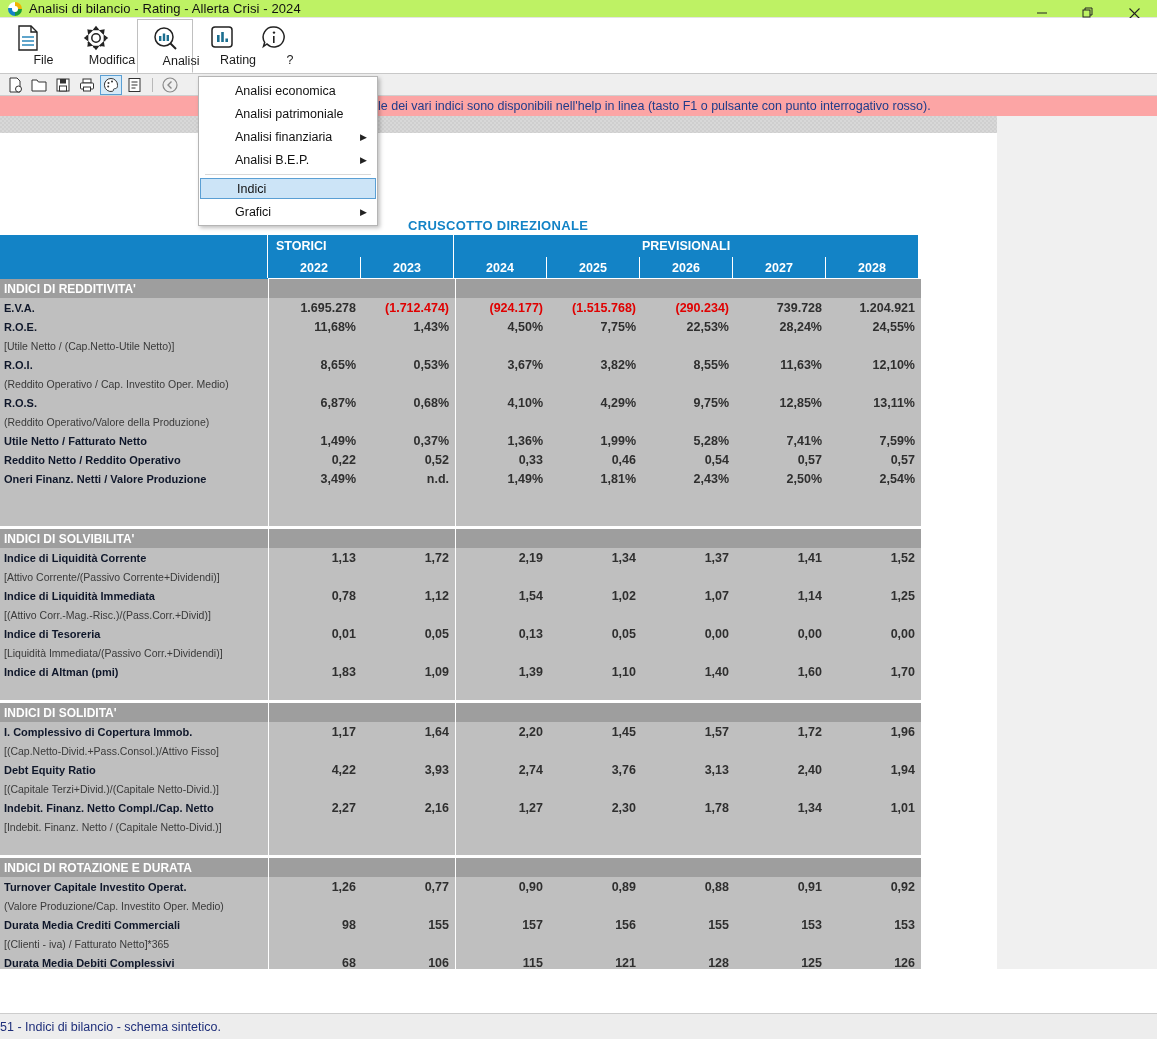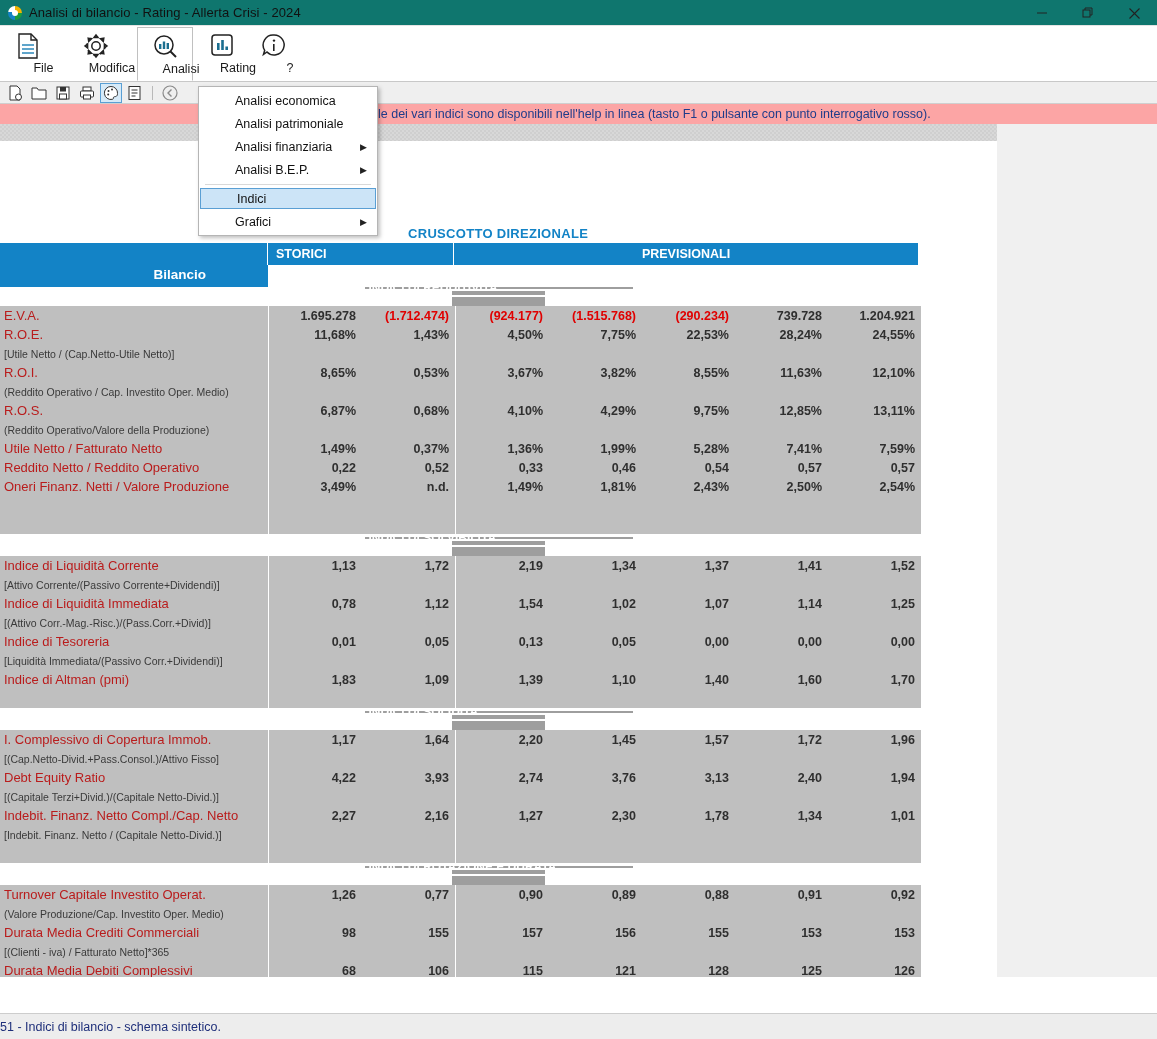--- a/index.html
+++ b/index.html
@@ -7,21 +7,21 @@
   body {
     width:1157px; height:1039px;
     font-family:"Liberation Sans", sans-serif;
     background:#ffffff;
     overflow:hidden;
     position:relative;
   }
 
   
   .titlebar{
-    height:26px; background:#0f766e; display:flex; align-items:center;
+    height:18px; background:#bef264; display:flex; align-items:center;
     border-bottom:1px solid #e4e4e4; position:relative;
   }
   .app-logo{ width:14px;height:14px;margin:0 7px 0 8px;border-radius:50%;
     background:conic-gradient(#f0b400 0 25%, #1a9c3c 25% 50%, #1383c6 50% 78%, #ffffff 78% 100%);
     position:relative;}
   .app-logo::after{content:"";position:absolute;left:4px;top:4px;width:6px;height:6px;border-radius:50%;background:#fff;}
   .title-text{font-size:13px;color:#111;letter-spacing:.1px;}
   .wincontrols{position:absolute;right:0;top:0;height:26px;display:flex;}
   .wc{width:46px;height:26px;display:flex;align-items:center;justify-content:center;font-size:13px;color:#222;}
 
@@ -66,45 +66,45 @@
   .grp-storici{width:186px;min-width:186px;padding-left:8px;}
   .grp-prev{width:465px;min-width:465px;justify-content:center;}
 
   .leftheader{position:absolute;left:0;top:119px;width:268px;height:44px;background:#1383c6;
     color:#fff;font-size:13.5px;font-weight:bold;display:flex;flex-direction:column;
     align-items:flex-end;justify-content:center;padding-right:62px;line-height:20px;}
 
   .tbody{position:absolute;left:0;top:163px;width:997px;}
   .row{display:flex;height:19px;align-items:center;}
   .r-label{width:268px;min-width:268px;padding-left:4px;background:#bfbfbf;
-    color:#b91c1c;font-weight:normal;font-size:13px;white-space:nowrap;overflow:hidden;
+    color:#0f172a;font-weight:bold;font-size:11px;white-space:nowrap;overflow:hidden;
     height:19px;display:flex;align-items:center;}
   .r-label.sub{color:#3a3a3a;font-weight:normal;font-size:10.5px;}
   .r-val{width:93px;min-width:93px;text-align:right;padding-right:6px;background:#bfbfbf;
     font-size:12.5px;font-weight:bold;color:#2f2f2f;height:19px;
     display:flex;align-items:center;justify-content:flex-end;}
   .r-val.neg{color:#e00000;}
   .sep-v{width:1px;min-width:1px;background:#ffffff;height:19px;}
-  .section-row{display:flex;height:19px;flex-direction:column;}
+  .section-row{display:flex;height:19px;}
   .section-row .r-label{background:#9e9e9e;color:#ffffff;font-size:12px;font-weight:bold;}
   .section-row .r-val{background:#9e9e9e;}
   .section-row .sep-v{background:#ffffff;}
   .spacer-row .r-label,.spacer-row .r-val{background:#bfbfbf;}
   .gapline{height:3px;background:#ffffff;width:997px;}
 
   .sheet-right{position:absolute;left:997px;top:0;right:0;bottom:0;background:#f0f0f0;}
   .grid-bottomfill{position:absolute;left:0;top:0;width:997px;height:100%;background:#bfbfbf;z-index:-1;}
 
   
   .statusbar{position:absolute;left:0;bottom:0;width:1157px;height:26px;background:#ededed;
     border-top:1px solid #cdcdcd;display:flex;align-items:center;
     font-size:12.5px;color:#1f2f7a;}
 
   
-  .menu{position:absolute;left:198px;top:86px;width:180px;background:#ffffff;
+  .menu{position:absolute;left:198px;top:76px;width:180px;background:#ffffff;
     border:1px solid #b5b5b5;box-shadow:2px 2px 4px rgba(0,0,0,.25);z-index:50;padding:2px 0;}
   .mi{height:23px;display:flex;align-items:center;padding-left:36px;font-size:12.5px;color:#111;position:relative;}
   .mi.sel{background:#cce4f7;border:1px solid #5a9fd4;margin:1px 1px;height:21px;}
   .mi .arrow{position:absolute;right:10px;font-size:9px;color:#222;}
   .msep{height:1px;background:#d9d9d9;margin:3px 6px;}
 </style>
 </head>
 <body>
 
 <div class="titlebar">
@@ -265,20 +265,30 @@
     <span>Indici di</span>
     <span>Bilancio</span>
   </div>
 
   <div class="grid" style="top:119px">
     <div class="hdr-group">
       <div class="cellh lbl-col"></div>
       <div class="cellh grp-storici">STORICI</div>
       <div class="cellh grp-prev">PREVISIONALI</div>
     </div>
+    <div class="hdr-years">
+      <div class="cellh lbl-col"></div>
+      <div class="cellh yr-col">2022</div>
+      <div class="cellh yr-col">2023</div>
+      <div class="cellh yr-col">2024</div>
+      <div class="cellh yr-col">2025</div>
+      <div class="cellh yr-col">2026</div>
+      <div class="cellh yr-col">2027</div>
+      <div class="cellh yr-col">2028</div>
+    </div>
   </div>
 
   <div class="tbody" id="table-body">
       <div class="row section-row">
         <div class="r-label">INDICI DI REDDITIVITA'</div>
         <div class="sep-v"></div>
         <div class="r-val"></div>
         <div class="r-val"></div>
         <div class="sep-v"></div>
         <div class="r-val"></div>

